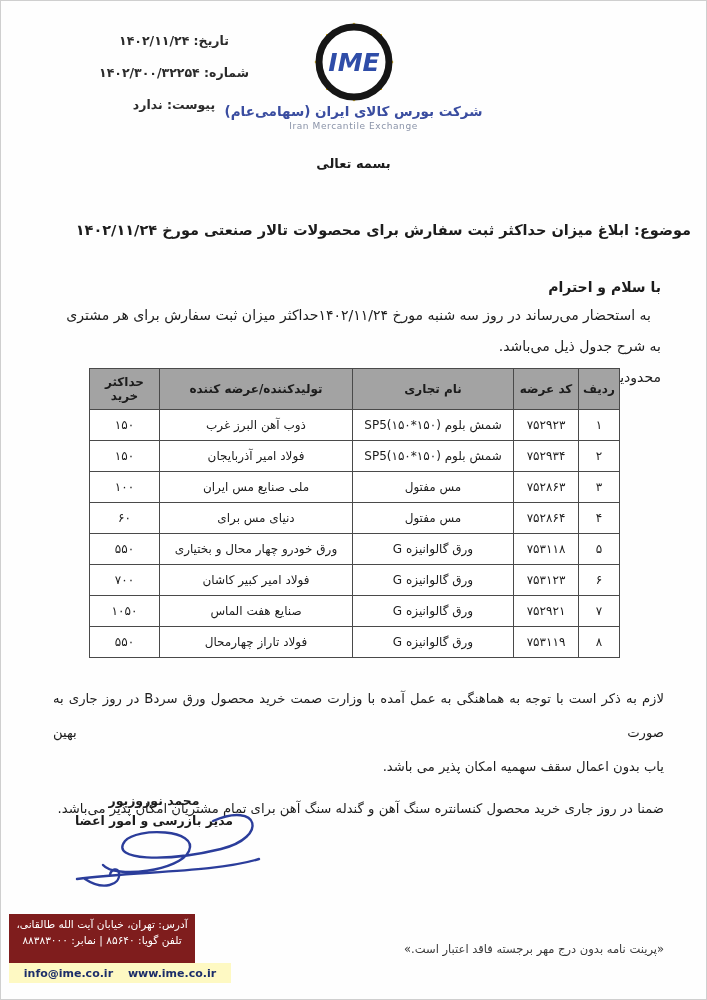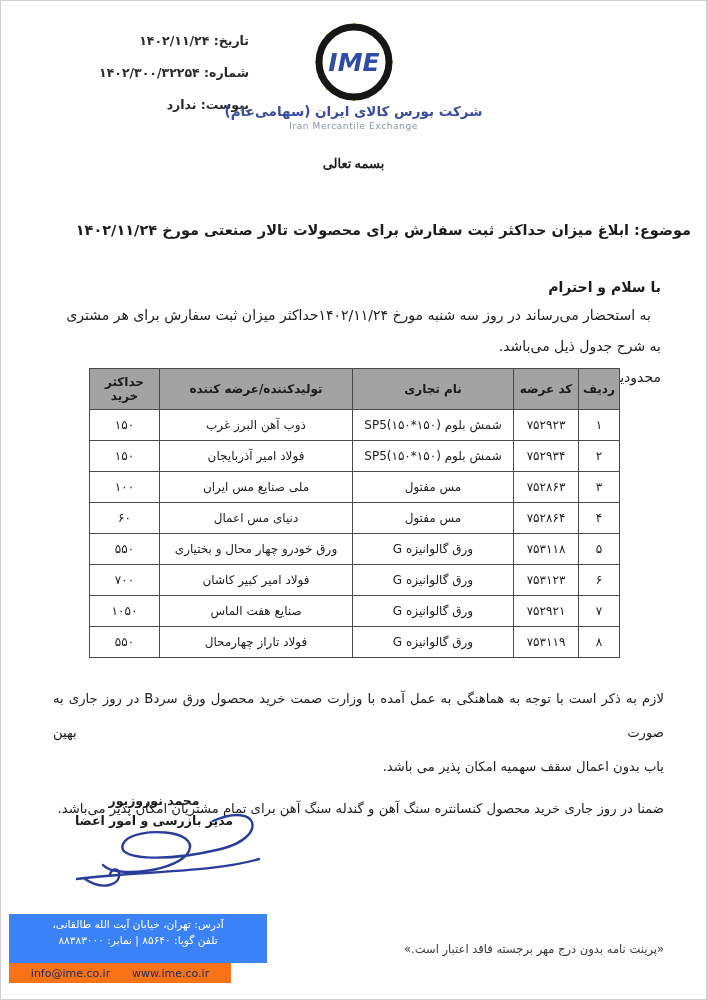--- a/index.html
+++ b/index.html
@@ -4,30 +4,30 @@
 <style>
   * { margin:0; padding:0; box-sizing:border-box; }
   html,body { background:#ffffff; }
   body { font-family:"DejaVu Sans", sans-serif; color:#1c1c1c; }
   .page {
     position:relative; width:707px; height:1000px; margin:0 auto;
     background:#fefefe; border:1px solid #cfcfcf; overflow:hidden;
     direction:rtl;
   }
   
-  .meta-block { position:absolute; top:24px; right:457px; text-align:right;
+  .meta-block { position:absolute; top:24px; right:457px; text-align:center;
     font-size:12.5px; font-weight:600; color:#2b2b2b; line-height:32px; white-space:nowrap; }
   
   .logo-block { position:absolute; top:20px; left:50%; transform:translateX(-50%);
     width:260px; text-align:center; }
   .logo-svg { display:block; margin:0 auto; }
   .company-fa { font-size:13.5px; font-weight:bold; color:#3a4da0; margin-top:-2px; }
   .company-en { font-size:9px; color:#8a93a8; letter-spacing:0.6px; margin-top:2px; }
   .basmala { position:absolute; top:155px; left:0; width:100%; text-align:center;
-    font-size:13px; font-weight:bold;font-family:Liberation Serif, serif; }
+    font-size:13px; font-weight:bold; }
   .recipient { position:absolute; top:193px; right:15px; font-size:14.5px; font-weight:bold; }
   .subject   { position:absolute; top:221px; right:15px; font-size:14.5px; font-weight:bold;text-align:center; }
   .salutation{ position:absolute; top:278px; right:45px; font-size:14px; font-weight:bold;margin-left:13px; }
   .body-text { position:absolute; top:299px; right:45px; left:52px;
     font-size:14px; line-height:31px; }
   .body-text .l1 { text-indent:10px; }
   
   table.limits { position:absolute; top:367px; left:88px; width:530px;
     border-collapse:collapse; direction:rtl; table-layout:fixed; }
   table.limits th, table.limits td {
@@ -41,25 +41,25 @@
   .note1 { position:absolute; top:681px; right:42px; left:52px;
     font-size:13.2px; line-height:34px; text-align:justify; }
   .note1 .fill { text-align:justify; text-align-last:justify; }
   .note2 { position:absolute; top:752px; right:42px; left:52px;
     font-size:13.2px; line-height:30px;margin-top:41px; }
   
   .sig-block { position:absolute; top:790px; right:472px; width:160px;
     text-align:center; font-weight:bold; font-size:12.5px; line-height:20px; }
   .sig-scribble { position:absolute; top:798px; left:62px; }
   
-  .addr-box { position:absolute; top:913px; left:8px; width:258px; height:49px;
-    background:#3b82f6; color:#ffffff; text-align:center;
+  .addr-box { position:absolute; top:913px; left:8px; width:186px; height:49px;
+    background:#7f1d1d; color:#ffffff; text-align:center;
     font-size:10.6px; line-height:16px; padding-top:2px; }
   .mail-bar { position:absolute; top:962px; left:8px; width:222px; height:20px;
-    background:#f97316; color:#1b2d69; font-weight:normal; font-size:11px;
+    background:#fef9c3; color:#1b2d69; font-weight:bold; font-size:11px;
     display:flex; direction:ltr; align-items:center; justify-content:space-evenly; }
   .disclaimer { position:absolute; top:941px; right:42px; font-size:11.5px; color:#3a3a3a; }
 </style>
 </head>
 <body>
 
 <div class="page">
 
   <div class="meta-block">
     <div>تاریخ: ۱۴۰۲/۱۱/۲۴</div>
@@ -125,21 +125,21 @@
           <td>۳</td>
           <td>۷۵۲۸۶۳</td>
           <td>مس مفتول</td>
           <td>ملی صنایع مس ایران</td>
           <td>۱۰۰</td>
         </tr>
         <tr>
           <td>۴</td>
           <td>۷۵۲۸۶۴</td>
           <td>مس مفتول</td>
-          <td>دنیای مس اعمال</td>
+          <td>دنیای مس برای</td>
           <td>۶۰</td>
         </tr>
         <tr>
           <td>۵</td>
           <td>۷۵۳۱۱۸</td>
           <td>ورق گالوانیزه G</td>
           <td>ورق خودرو چهار محال و بختیاری</td>
           <td>۵۵۰</td>
         </tr>
         <tr>

